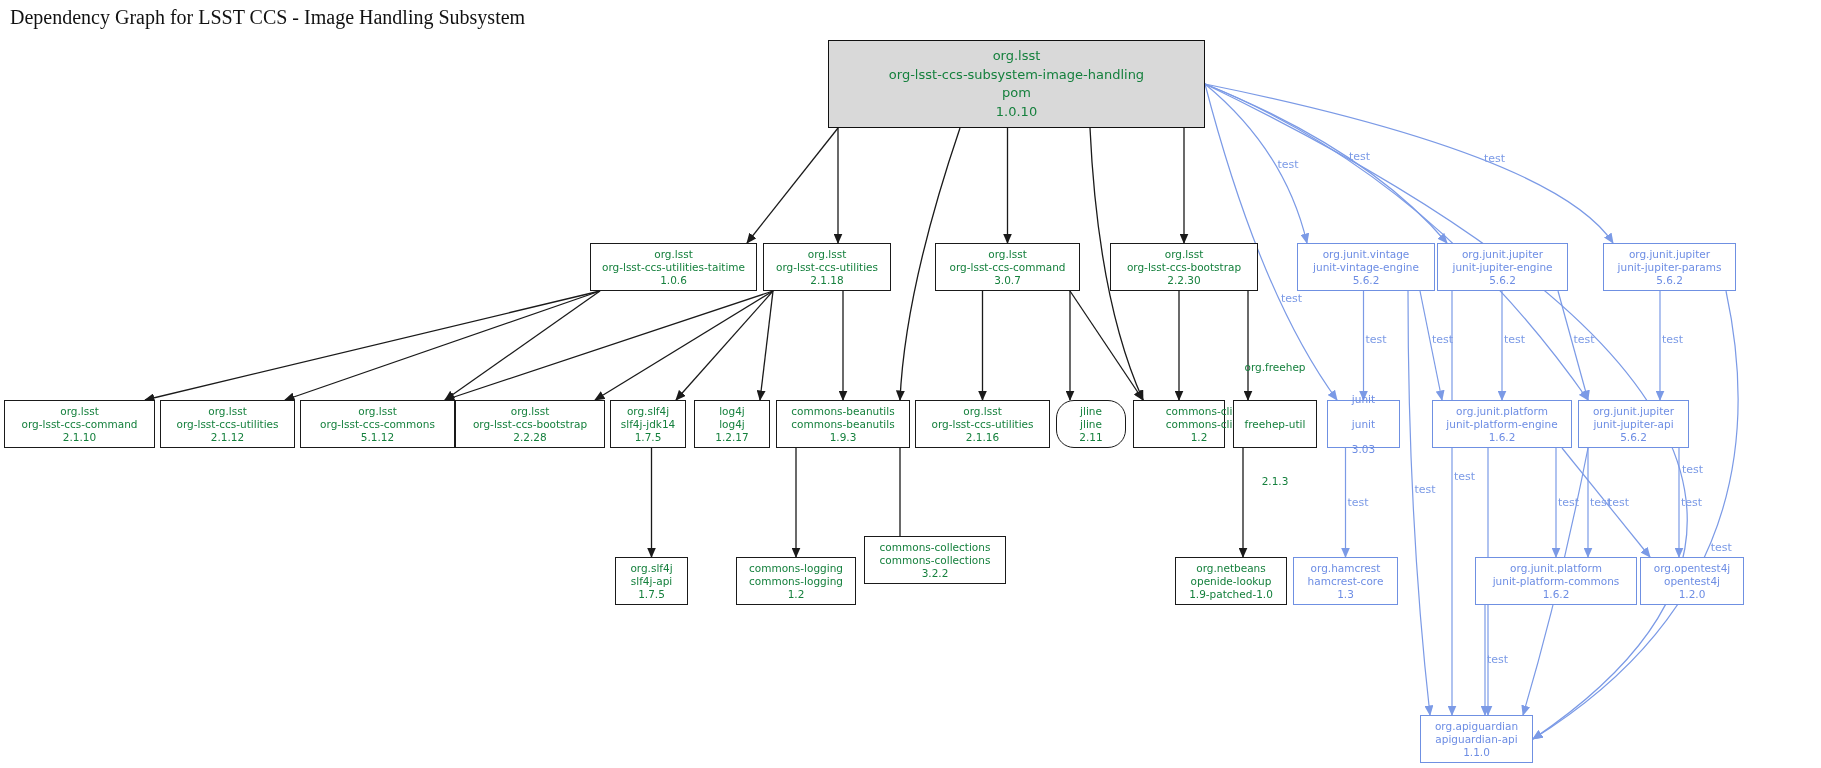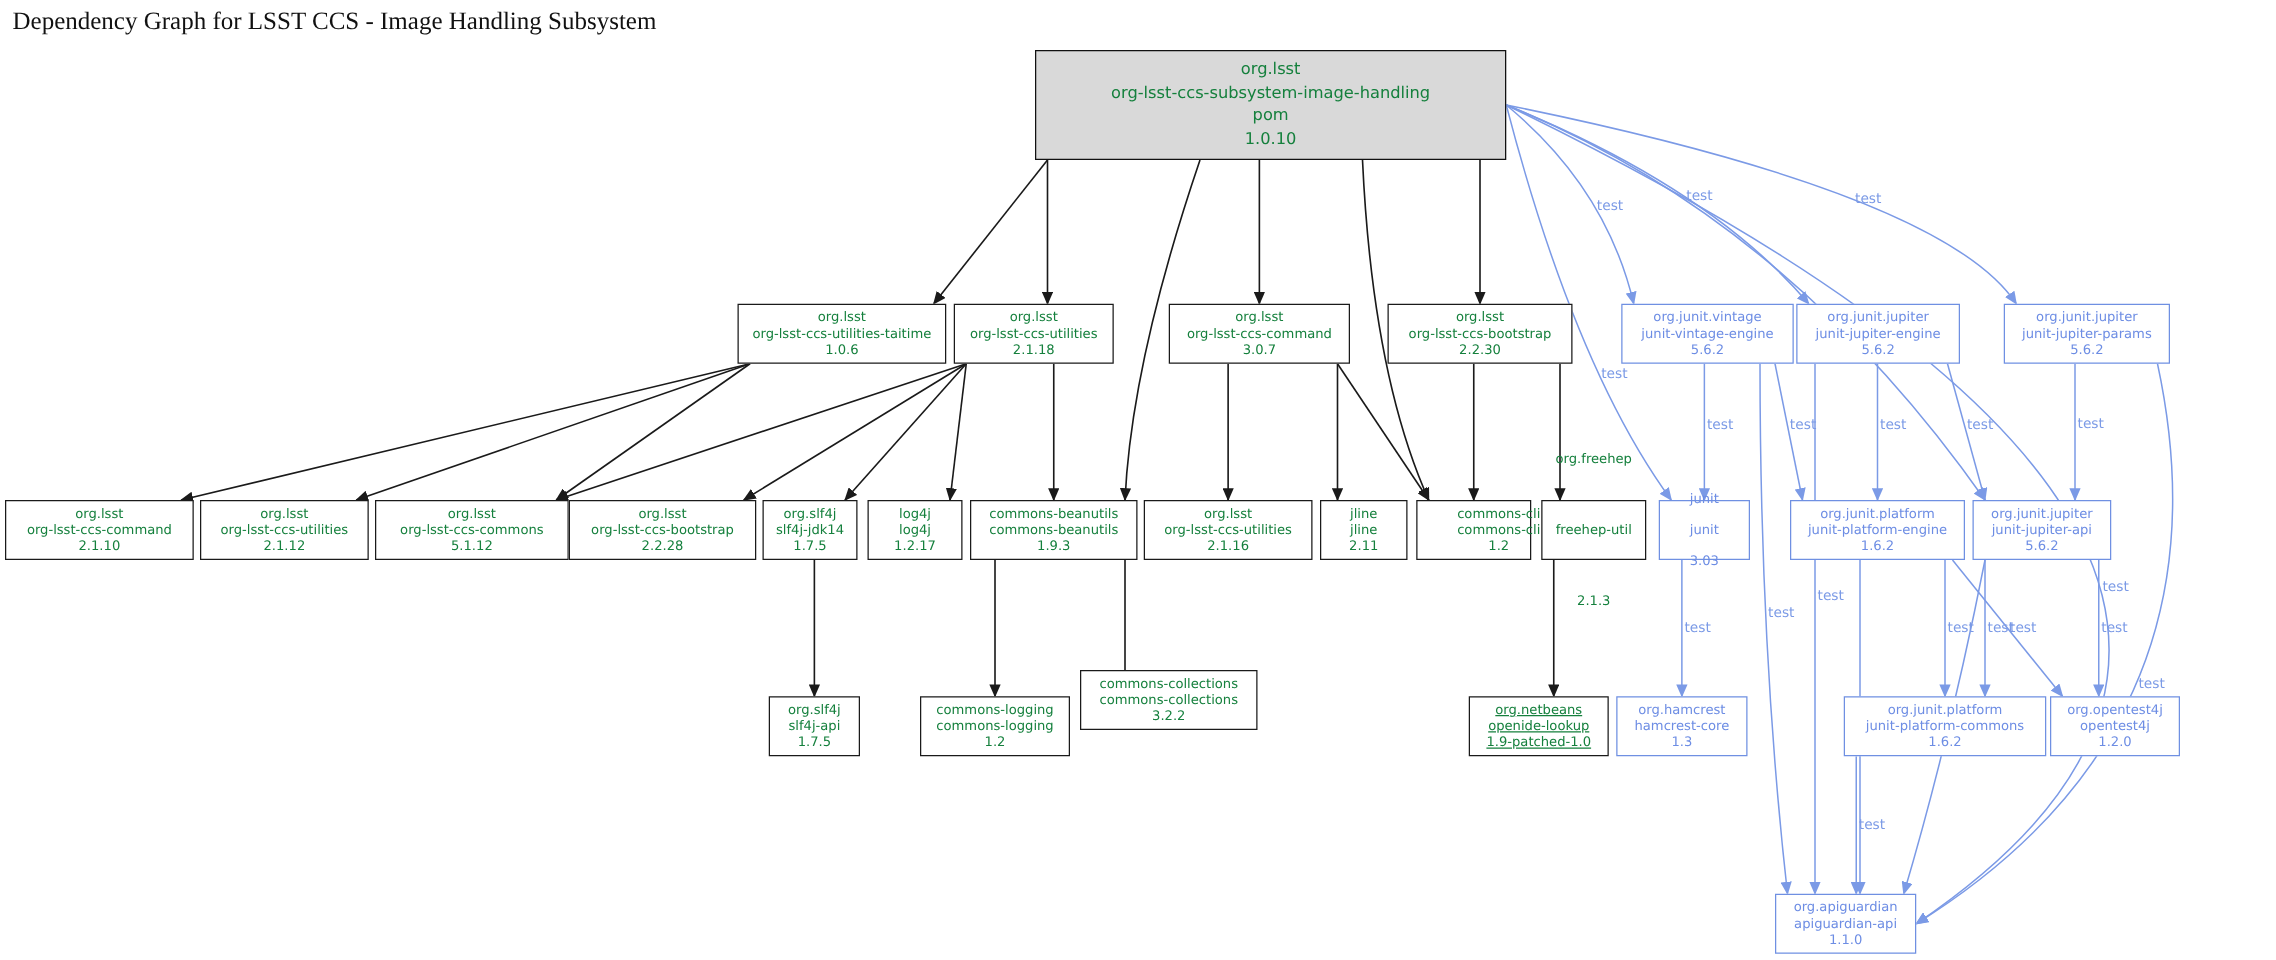--- a/index.html
+++ b/index.html
@@ -178,21 +178,21 @@
       <div class="node" style="left: 776px; top: 400px; width: 134px; height: 48px;">
         <div>commons-beanutils</div>
         <div>commons-beanutils</div>
         <div>1.9.3</div>
       </div>
       <div class="node" style="left: 915px; top: 400px; width: 135px; height: 48px;">
         <div>org.lsst</div>
         <div>org-lsst-ccs-utilities</div>
         <div>2.1.16</div>
       </div>
-      <div class="node" style="left: 1056px; top: 400px; width: 70px; height: 48px;">
+      <div class="node" style="left: 1056px; top: 400px; width: 70px; height: 48px; border-radius: 18px;">
         <div>jline</div>
         <div>jline</div>
         <div>2.11</div>
       </div>
       <div class="node" style="left: 1133px; top: 400px; width: 92px; height: 48px; padding-left: 40px;">
         <div>commons-cli</div>
         <div>commons-cli</div>
         <div>1.2</div>
       </div>
       <div class="node" style="left: 1233px; top: 400px; width: 84px; height: 48px; gap: 44px;">
@@ -223,21 +223,21 @@
       <div class="node" style="left: 736px; top: 557px; width: 120px; height: 48px;">
         <div>commons-logging</div>
         <div>commons-logging</div>
         <div>1.2</div>
       </div>
       <div class="node" style="left: 864px; top: 536px; width: 142px; height: 48px;">
         <div>commons-collections</div>
         <div>commons-collections</div>
         <div>3.2.2</div>
       </div>
-      <div class="node" style="left: 1175px; top: 557px; width: 112px; height: 48px; text-decoration: underline;">
+      <div class="node" style="left: 1175px; top: 557px; width: 112px; height: 48px;">
         <div>org.netbeans</div>
         <div>openide-lookup</div>
         <div>1.9-patched-1.0</div>
       </div>
       <div class="node test" style="left: 1293px; top: 557px; width: 105px; height: 48px;">
         <div>org.hamcrest</div>
         <div>hamcrest-core</div>
         <div>1.3</div>
       </div>
       <div class="node test" style="left: 1475px; top: 557px; width: 162px; height: 48px;">

